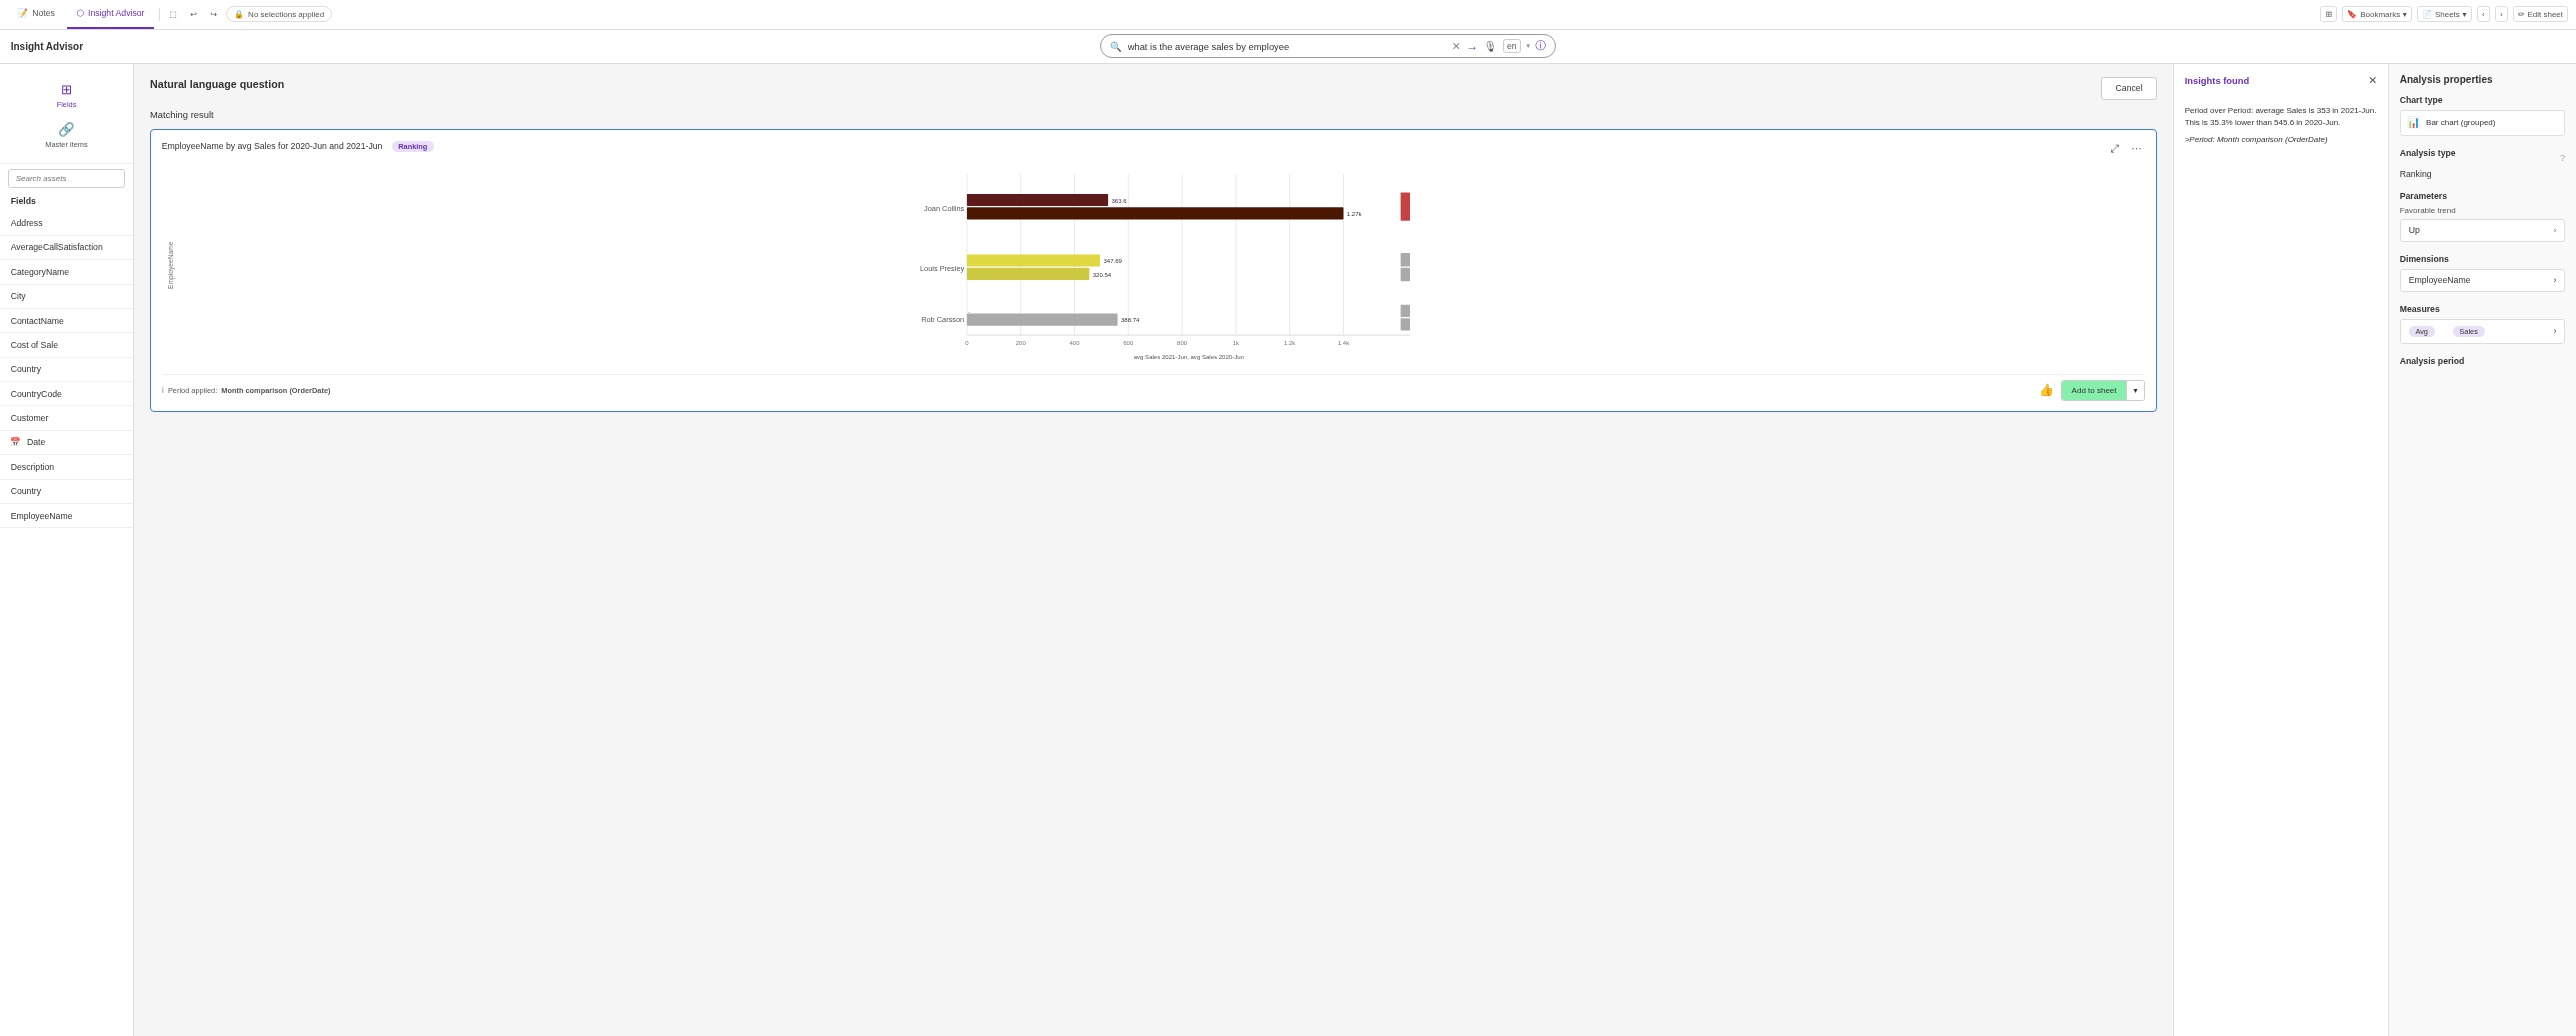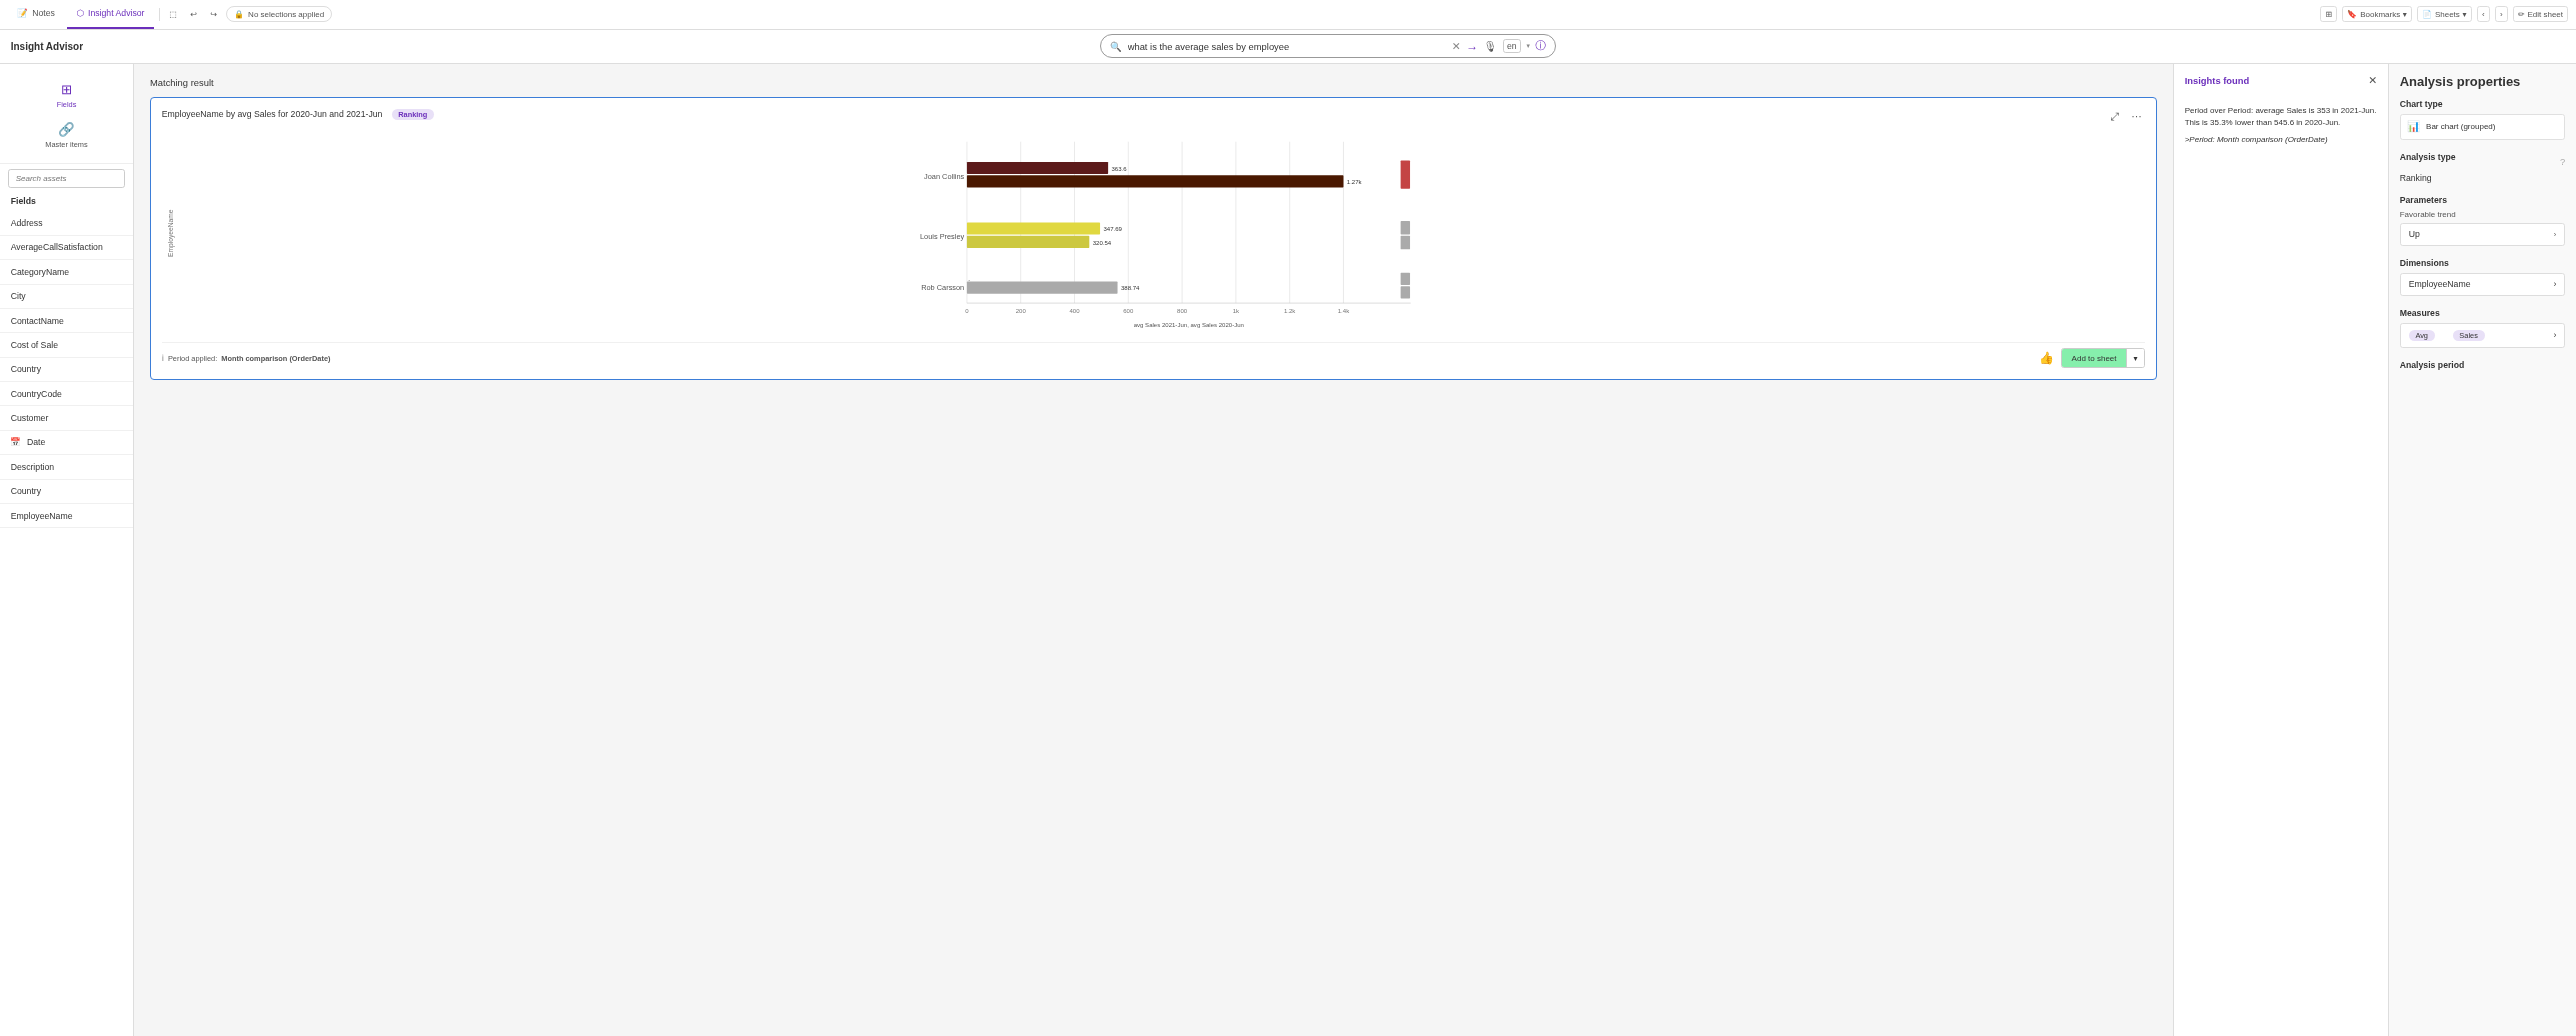--- a/index.html
+++ b/index.html
@@ -95,21 +95,21 @@
     .insights-title { font-size: 9.4px; font-weight: 700; color: #6b2fbb; }
     .insights-close { cursor: pointer; font-size: 10.7px; color: #555; }
     .insight-text { font-size: 8px; color: #333; line-height: 1.5; margin-bottom: 5.4px; }
     .insight-link { font-size: 8px; color: #333; font-style: italic; }
 
     
     .analysis-panel {
       width: 188px; background: #f9f9f9; border-left: 0.7px solid #ddd; padding: 10.7px;
       overflow-y: auto;
     }
-    .analysis-panel-title { font-size: 13px; font-weight: 700; color: #333; margin-bottom: 9.4px; }
+    .analysis-panel-title { font-size: 10px; font-weight: 700; color: #333; margin-bottom: 9.4px; }
     .analysis-section { margin-bottom: 12px; }
     .analysis-section-title { font-size: 8.7px; font-weight: 700; color: #333; margin-bottom: 5.4px; }
     .chart-type-row { display: flex; align-items: center; gap: 5.4px; padding: 5.4px 6.7px; background: #fff; border-radius: 2.7px; border: 0.7px solid #e0e0e0; }
     .chart-type-icon { color: #3b7dd8; font-size: 10.7px; }
     .chart-type-label { font-size: 8px; color: #333; }
     .analysis-type-value { font-size: 8.7px; color: #333; }
     .help-icon { color: #aaa; font-size: 9.4px; cursor: pointer; }
     .param-label { font-size: 8px; color: #555; margin-bottom: 4px; }
     .param-select { display: flex; align-items: center; justify-content: space-between; padding: 5.4px 8px; background: #fff; border: 0.7px solid #ddd; border-radius: 2.7px; cursor: pointer; }
     .param-select span { font-size: 8.7px; color: #333; }
@@ -218,20 +218,24 @@
       </div>
       <div class="sidebar-item">Description</div>
       <div class="sidebar-item">Country</div>
       <div class="sidebar-item">EmployeeName</div>
     </div>
   </div>
 
   <div class="main-area">
     <div class="content-scroll">
 
+      <div style="display:flex;align-items:center;justify-content:space-between;margin-bottom:9.4px;">
+        <div class="section-title">Natural language question</div>
+        <button class="cancel-btn">Cancel</button>
+      </div>
       <div class="subsection-title">Matching result</div>
 
       <div class="chart-card">
         <div class="chart-header">
           <div>
             <span class="chart-title">EmployeeName by avg Sales for 2020-Jun and 2021-Jun</span>
             <span class="ranking-badge">Ranking</span>
           </div>
           <div class="chart-actions">
             <span class="chart-action-btn">⤢</span>

